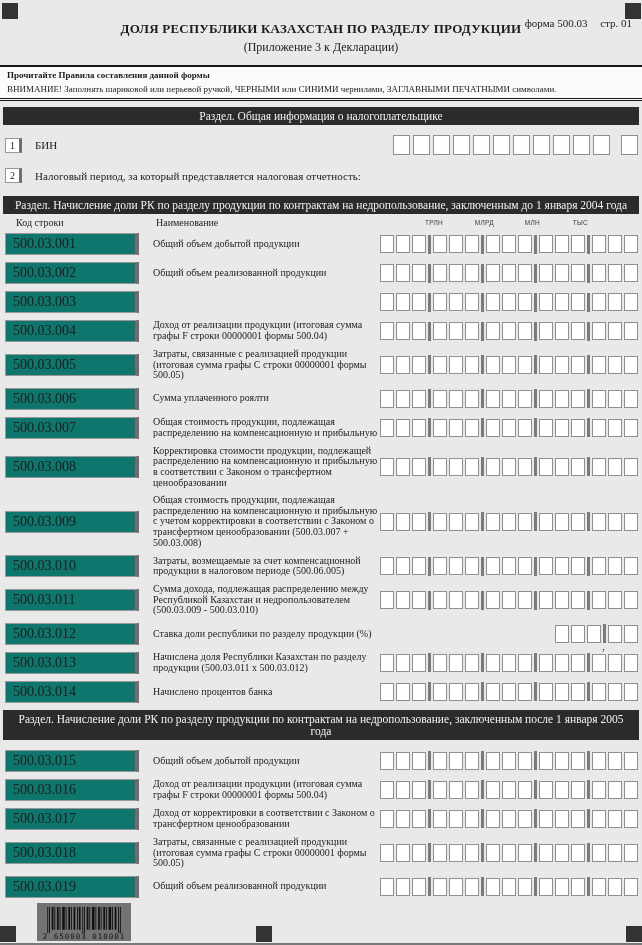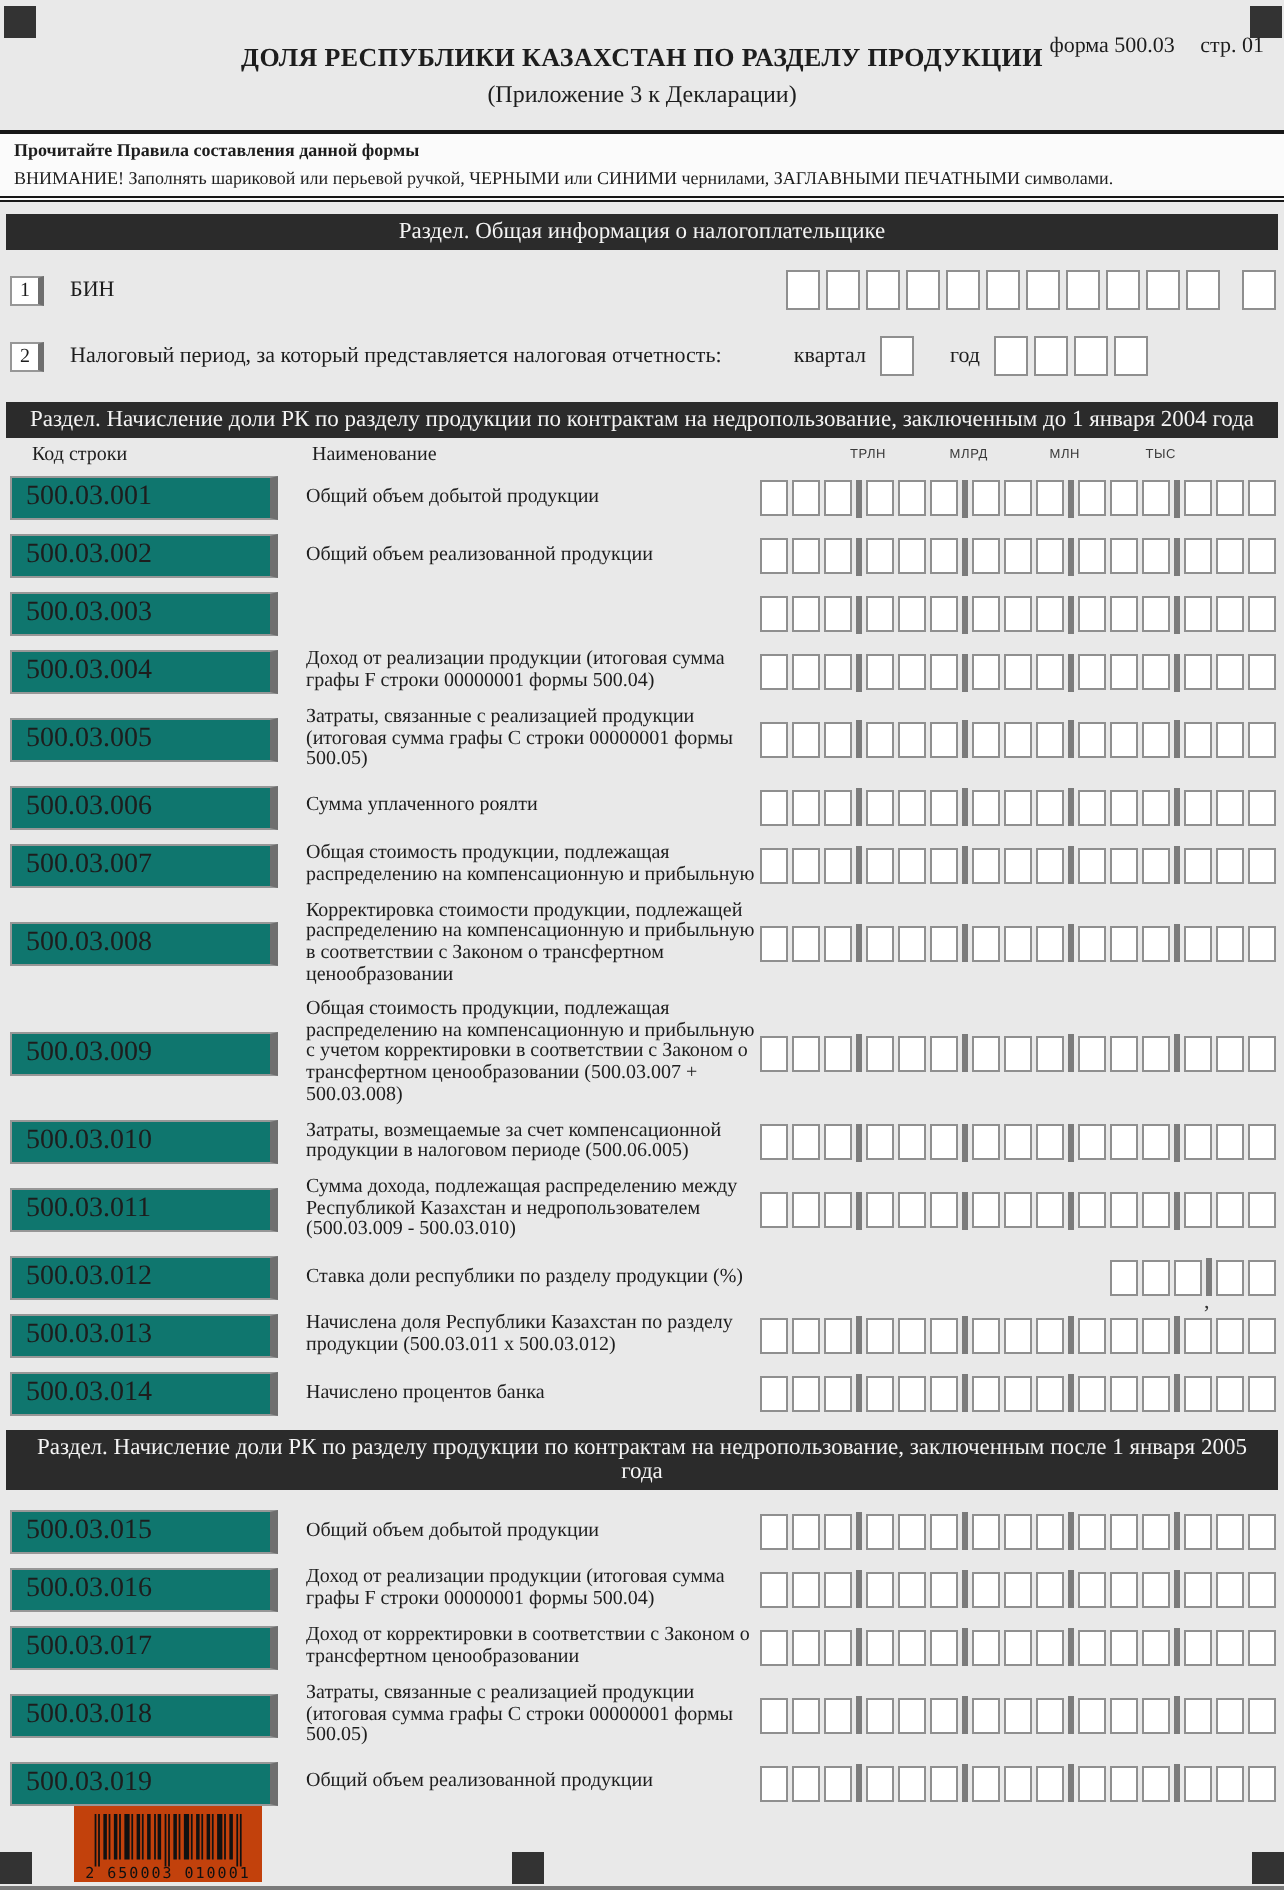--- a/index.html
+++ b/index.html
@@ -88,21 +88,21 @@
   .numfield.big{gap:3px;}
   .sep{display:inline-block;}
   .sep-bar{width:3px;height:19px;background:#7b7b7b;}
   .sep-comma{width:3px;height:19px;background:#7b7b7b;position:relative;}
   .sep-comma::after{content:",";position:absolute;left:-1px;bottom:-9px;font-size:11px;color:#333;}
   .sep-gap{width:5px;height:1px;}
 
   
   .barcode{
     position:absolute;left:37px;bottom:4px;width:94px;height:38px;
-    background:#c2410c;display:flex;flex-direction:column;align-items:center;
+    background:#737373;display:flex;flex-direction:column;align-items:center;
     justify-content:flex-start;padding-top:4px;box-sizing:border-box;
   }
   .barcode-digits{
     font-family:"DejaVu Sans Mono","Liberation Mono",monospace;
     font-size:7.5px;letter-spacing:1px;margin-top:-3px;color:#111;
   }
 </style>
 </head>
 <body>
 
@@ -148,33 +148,20 @@
           <span class="cell"></span>
           <span class="cell"></span>
           <span class="cell"></span>
           <span class="sep sep-gap"></span>
           <span class="cell"></span>
         </div>
     </div>
     <div class="gen-row">
       <div class="num-box">2</div>
       <div class="gen-label">Налоговый период, за который представляется налоговая отчетность:</div>
-      <div class="period-right">
-        <span class="q-label">квартал</span>
-        <div class="numfield big" style="margin-left:0;">
-            <span class="cell"></span>
-          </div>
-        <span class="y-label">год</span>
-        <div class="numfield big" style="margin-left:0;">
-            <span class="cell"></span>
-            <span class="cell"></span>
-            <span class="cell"></span>
-            <span class="cell"></span>
-          </div>
-      </div>
     </div>
   </div>
 
   <div class="section-bar">Раздел. Начисление доли РК по разделу продукции по контрактам на недропользование, заключенным до 1 января 2004 года</div>
 
   <div class="col-header">
     <span class="col-code">Код строки</span>
     <span class="col-name">Наименование</span>
     <div class="scales">
 

